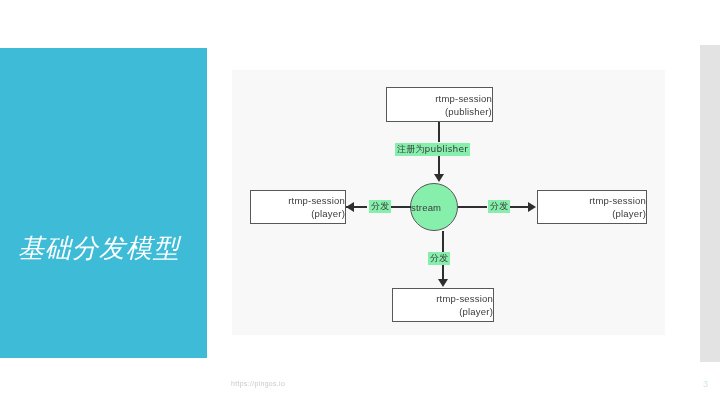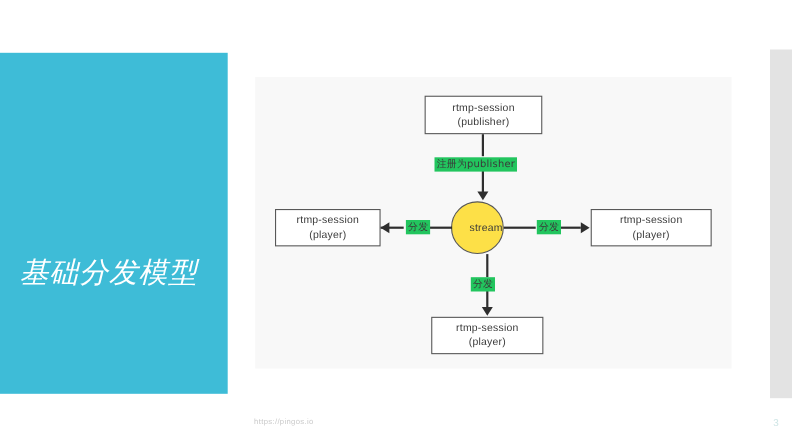--- a/index.html
+++ b/index.html
@@ -58,21 +58,21 @@
   }
 
   
   .node-box {
     position: absolute;
     box-sizing: border-box;
     background: #ffffff;
     border: 1px solid #585858;
     display: flex;
     flex-direction: column;
-    align-items: center;
+    align-items: flex-end;
     justify-content: center;
     font-size: 9.5px;
     line-height: 13px;
     color: #3a3a3a;
     text-align: center;
     letter-spacing: 0.2px;
   }
   .node-box .line2 { }
 
   #node-publisher { left: 154px; top: 17px;  width: 107px; height: 35px; }
@@ -82,24 +82,24 @@
 
   #node-stream {
     position: absolute;
     left: 178px;
     top: 113px;
     width: 48px;
     height: 48px;
     box-sizing: border-box;
     border: 1px solid #585858;
     border-radius: 50%;
-    background: #fde047;
+    background: #86efac;
     display: flex;
     align-items: center;
-    justify-content: flex-end;
+    justify-content: flex-start;
     font-size: 9.5px;
     color: #3a3a3a;
     letter-spacing: 0.2px;
   }
 
   
   .conn-v {
     position: absolute;
     width: 2px;
     background: #2e2e2e;
@@ -141,21 +141,21 @@
   #arrow-to-stream { left: 202px; top: 104px; }
   #arrow-to-bottom { left: 206px; top: 209px; }
   #arrow-to-left   { left: 114px; top: 132px; }
   #arrow-to-right  { left: 296px; top: 132px; }
 
   
   .edge-label {
     position: absolute;
     font-size: 9px;
     color: #3a3a3a;
-    background: #22c55e;
+    background: #86efac;
     white-space: nowrap;
     letter-spacing: 0.2px;
     font-family: "DejaVu Sans", sans-serif;
   }
   #label-register { left: 163px; top: 73px; padding: 0 2px; }
   #label-left     { left: 137px; top: 130px; padding: 0 2px; }
   #label-right    { left: 256px; top: 130px; padding: 0 2px; }
   #label-bottom   { left: 196px; top: 182px; padding: 0 2px; }
 
   

